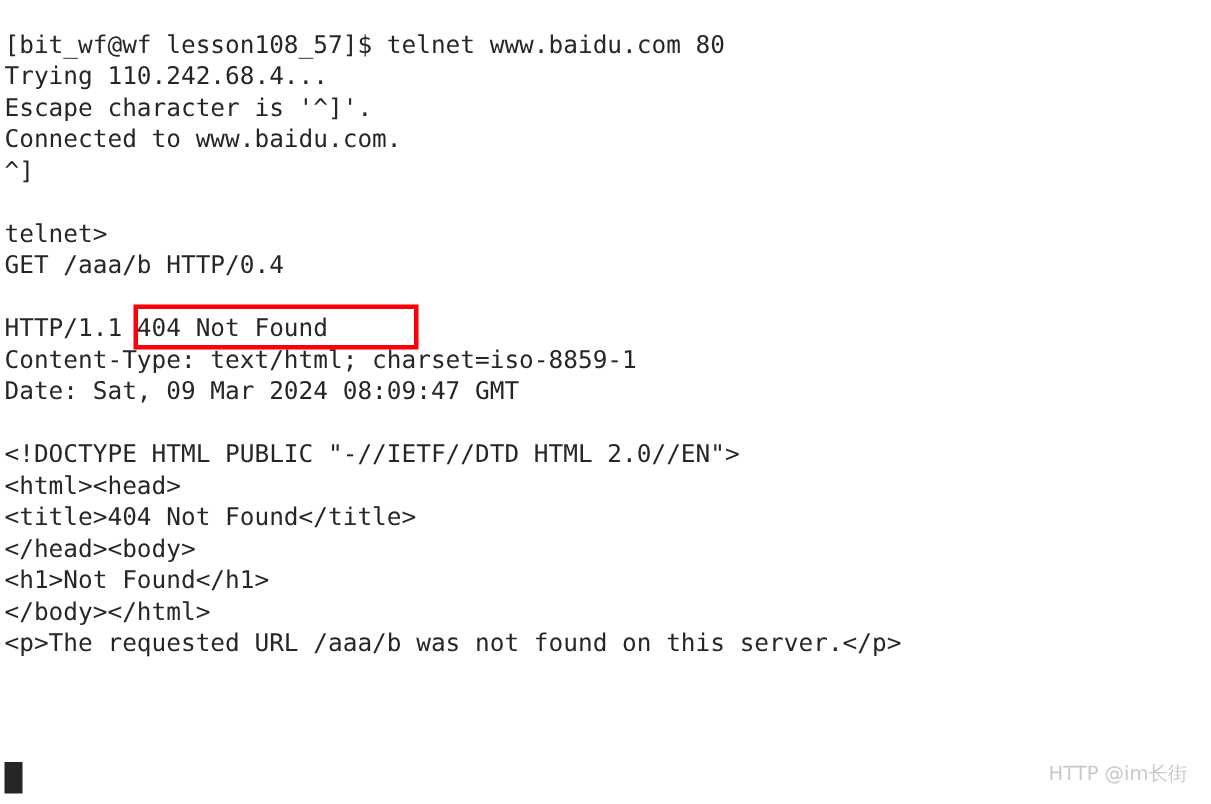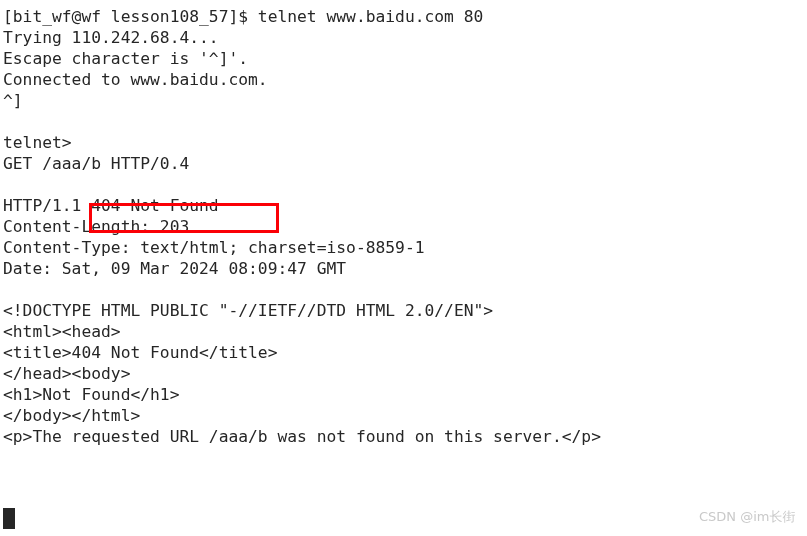--- a/index.html
+++ b/index.html
@@ -14,21 +14,21 @@
     background: #ffffff;
     overflow: hidden;
     font-family: "DejaVu Sans Mono", "Liberation Mono", monospace;
   }
   #terminal {
     position: absolute;
     left: 0;
     top: 0;
     width: 807px;
     height: 525px;
-    padding: 6px 0 0 3px;
+    padding: 19px 0 0 3px;
     box-sizing: border-box;
   }
   .line {
     height: 21px;
     line-height: 21px;
     font-size: 16.3px;
     letter-spacing: 0px;
     color: #262626;
     white-space: pre;
     font-family: "DejaVu Sans Mono", "Liberation Mono", monospace;
@@ -74,32 +74,31 @@
     <div class="line">[bit_wf@wf lesson108_57]$ telnet www.baidu.com 80</div>
     <div class="line">Trying 110.242.68.4...</div>
     <div class="line">Escape character is '^]'.</div>
     <div class="line">Connected to www.baidu.com.</div>
     <div class="line">^]</div>
     <div class="line blank"></div>
     <div class="line">telnet&gt;</div>
     <div class="line">GET /aaa/b HTTP/0.4</div>
     <div class="line blank"></div>
     <div class="line">HTTP/1.1 404 Not Found</div>
-    <div class="line">Content-Length: 203</div>
     <div class="line">Content-Type: text/html; charset=iso-8859-1</div>
     <div class="line">Date: Sat, 09 Mar 2024 08:09:47 GMT</div>
     <div class="line blank"></div>
     <div class="line">&lt;!DOCTYPE HTML PUBLIC "-//IETF//DTD HTML 2.0//EN"&gt;</div>
     <div class="line">&lt;html&gt;&lt;head&gt;</div>
     <div class="line">&lt;title&gt;404 Not Found&lt;/title&gt;</div>
     <div class="line">&lt;/head&gt;&lt;body&gt;</div>
     <div class="line">&lt;h1&gt;Not Found&lt;/h1&gt;</div>
     <div class="line">&lt;/body&gt;&lt;/html&gt;</div>
     <div class="line">&lt;p&gt;The requested URL /aaa/b was not found on this server.&lt;/p&gt;</div>
   </div>
 
   <div id="highlight-box"></div>
 
   <div id="cursor-block"></div>
 
-  <div id="watermark">CSDN @im长街</div>
+  <div id="watermark">HTTP @im长街</div>
 
 </div>
 
 </body></html>

